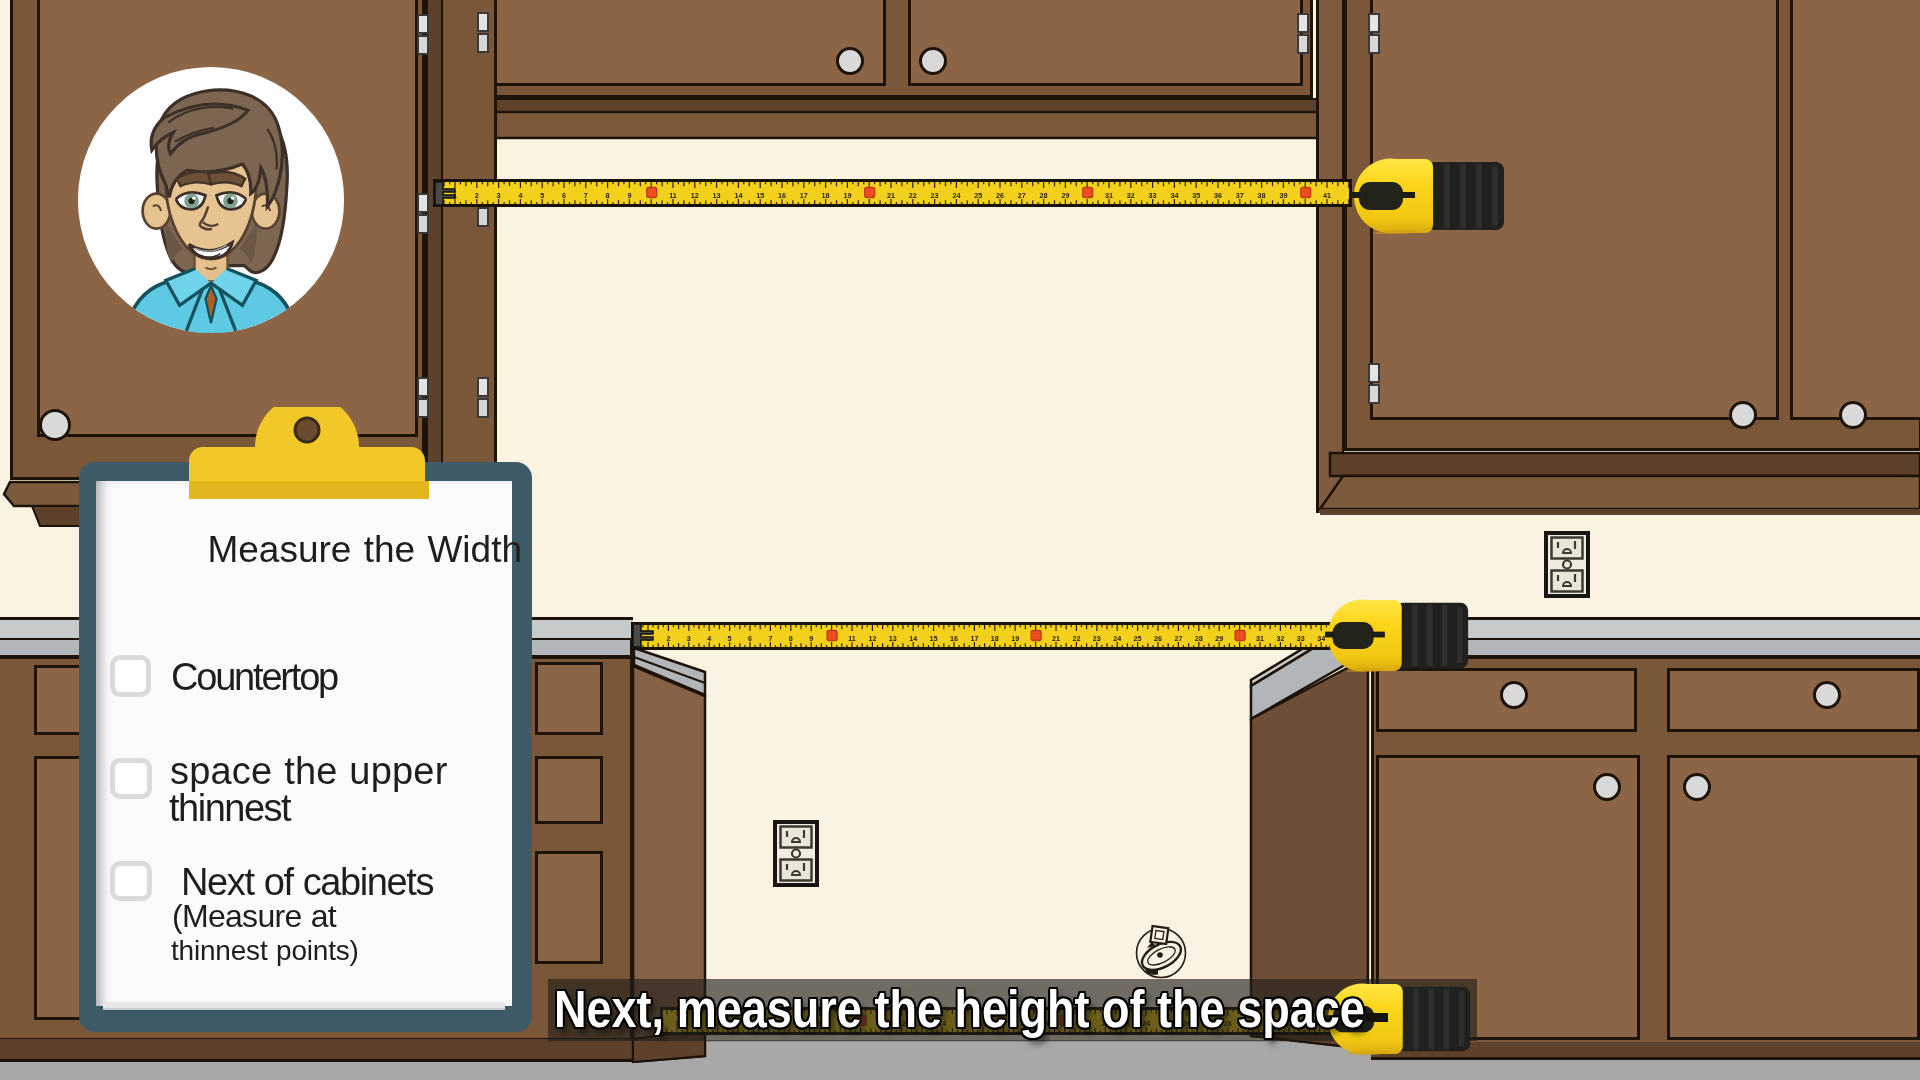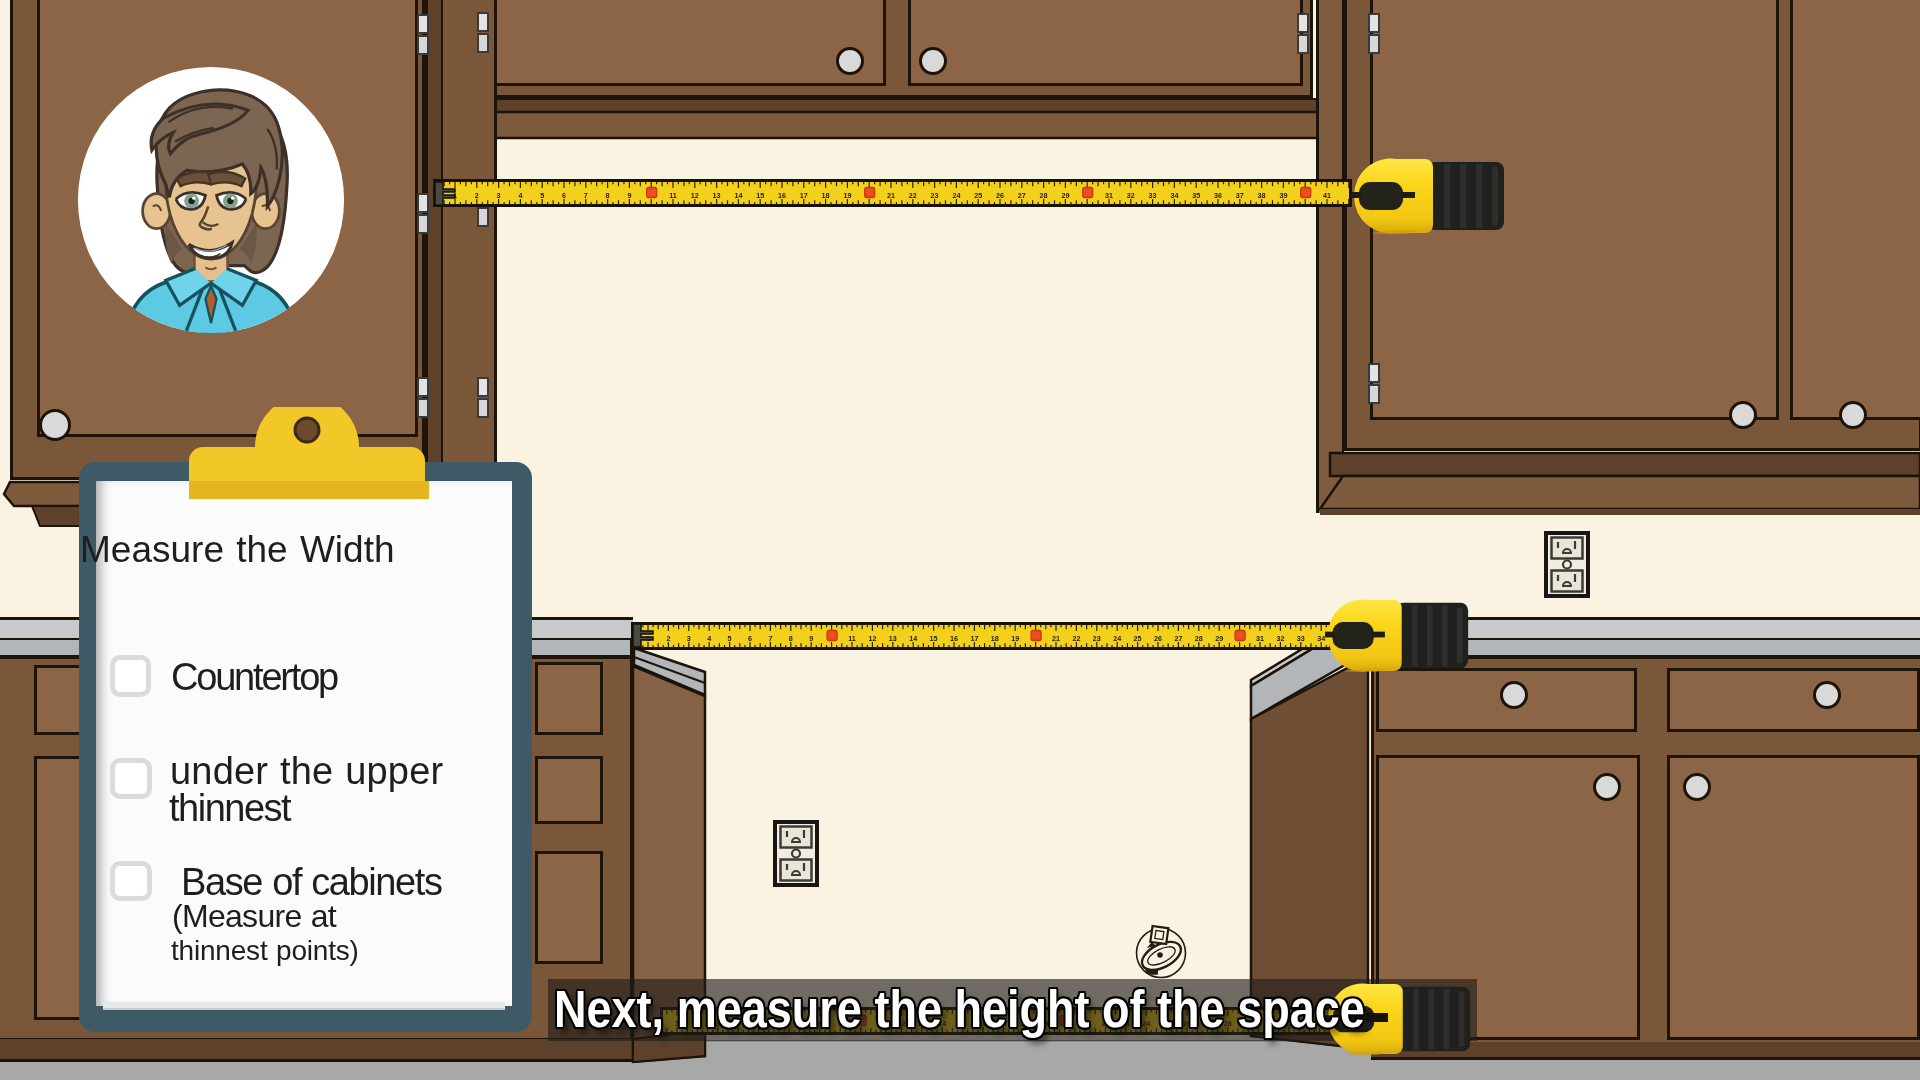--- a/index.html
+++ b/index.html
@@ -428,28 +428,28 @@
 
 <div class="a" style="left:96px;top:481px;width:416px;height:525px;background:#fbfbfc;box-shadow:inset 10px 0 12px -6px rgba(120,125,130,0.7)"></div>
 <div class="a" style="left:103px;top:1002px;width:402px;height:8px;background:#e7e8ea;border-bottom:2px solid #c9ccd0"></div>
 
 <div class="a" style="left:185px;top:407px;width:244px;height:92px"><svg width="244" height="92" viewBox="0 0 244 92">
         <path d="M4,92 v-38 a14,14 0 0 1 14,-14 h52 a52,52 0 0 1 104,0 h52 a14,14 0 0 1 14,14 v38 z" fill="#f2c829"></path>
         <rect x="4" y="74" width="240" height="18" fill="#e3b51e"></rect>
         <circle cx="122" cy="23" r="12" fill="#6b4a2e" stroke="#3c2a18" stroke-width="3"></circle>
       </svg></div>
 
-<div class="a hand" style="left:80px;top:529px;width:430px;text-align:left;font-size:37px;line-height:41px;letter-spacing:0px;word-spacing:2px">Measure the Width</div>
+<div class="a hand" style="left:92px;top:529px;width:430px;text-align:right;font-size:37px;line-height:41px;letter-spacing:0px;word-spacing:2px">Measure the Width</div>
 
 <div class="a" style="left:110px;top:655px;width:41px;height:42px;border:5px solid #dbdbdb;border-radius:10px;background:#fff"></div>
 
 <div class="a hand" style="left:171px;top:657px;font-size:38px;line-height:41px;letter-spacing:-2.2px">Countertop</div>
 
 <div class="a" style="left:110px;top:758px;width:42px;height:41px;border:5px solid #dbdbdb;border-radius:10px;background:#fff"></div>
 
-<div class="a hand" style="left:170px;top:751px;font-size:38px;line-height:41px;letter-spacing:0.2px;word-spacing:1px">under the upper</div>
+<div class="a hand" style="left:170px;top:751px;font-size:38px;line-height:41px;letter-spacing:0.2px;word-spacing:1px">space the upper</div>
 <div class="a hand" style="left:169px;top:788px;font-size:38px;line-height:41px;letter-spacing:-1.5px">thinnest</div>
 
 <div class="a" style="left:110px;top:861px;width:42px;height:40px;border:5px solid #dbdbdb;border-radius:10px;background:#fff"></div>
 
-<div class="a hand" style="left:181px;top:862px;font-size:38px;line-height:41px;letter-spacing:-1.4px;word-spacing:1px">Base of cabinets</div>
+<div class="a hand" style="left:181px;top:862px;font-size:38px;line-height:41px;letter-spacing:-1.4px;word-spacing:1px">Next of cabinets</div>
 <div class="a hand" style="left:172px;top:896px;font-size:32px;line-height:41px;letter-spacing:-0.7px;word-spacing:1px">(Measure at</div>
 <div class="a hand" style="left:171px;top:930px;font-size:28px;line-height:41px;letter-spacing:-0.2px;word-spacing:1px">thinnest points)</div>
 </div>
 </body></html>

